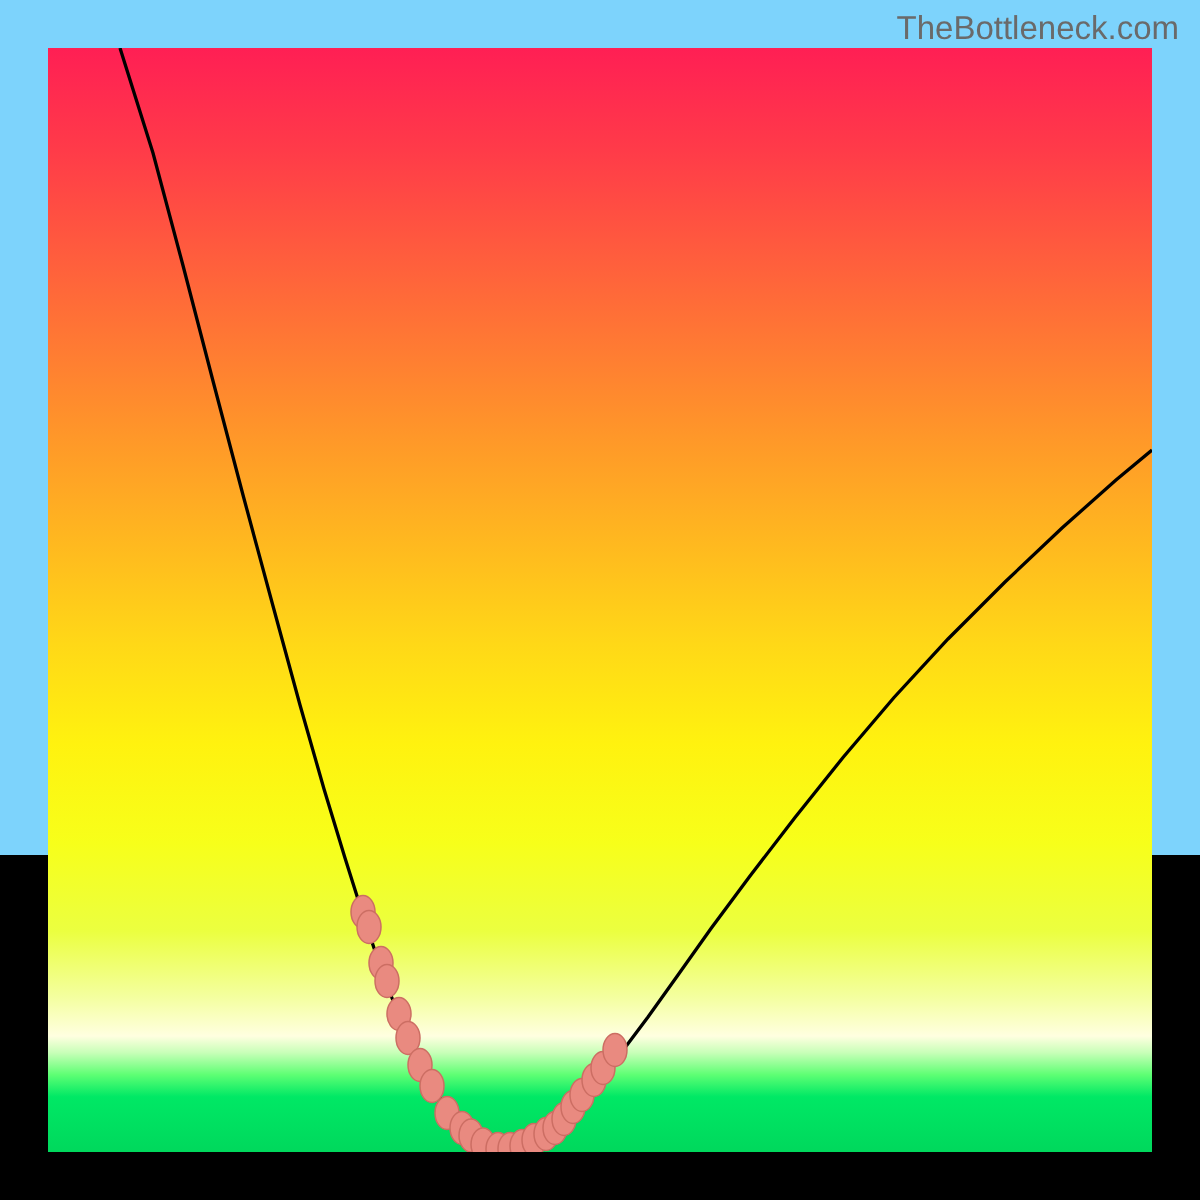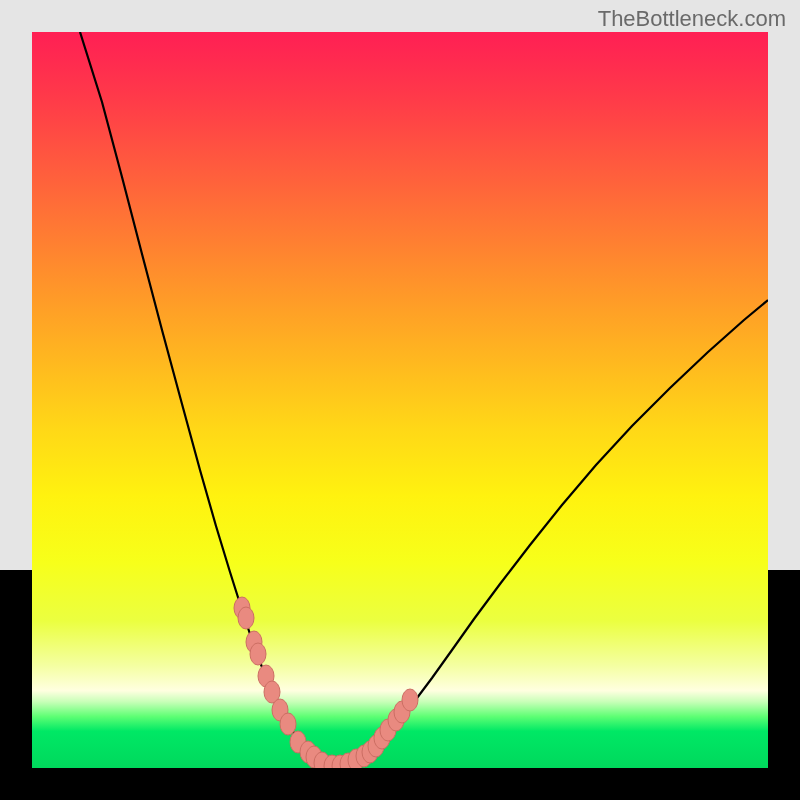--- a/index.html
+++ b/index.html
@@ -1,17 +1,17 @@
 <!DOCTYPE html>
 <html><head>
 <meta charset="utf-8">
 <style>
 *{margin:0;padding:0;box-sizing:border-box}
 html,body{width:800px;height:800px;overflow:hidden;background:#000}
-.container{width:800px;height:570px;background:#e5e5e5;position:relative}
+.container{width:800px;height:570px;background:#7dd3fc;position:relative}
 .plot{position:absolute;left:32px;top:32px;width:736px;height:736px;
   background:linear-gradient(to bottom,
     #ff1f54 0%,
     #ff3a49 9%,
     #ff5a3e 18%,
     #ff7a33 27%,
     #ff9a28 36%,
     #ffb91f 45%,
     #ffd817 54%,
     #fff20f 63%,

